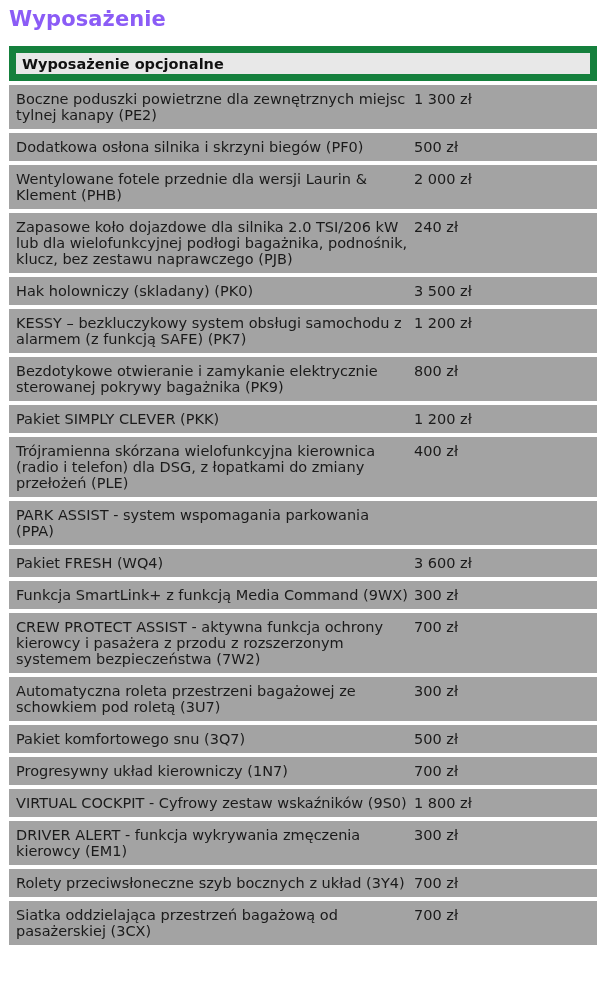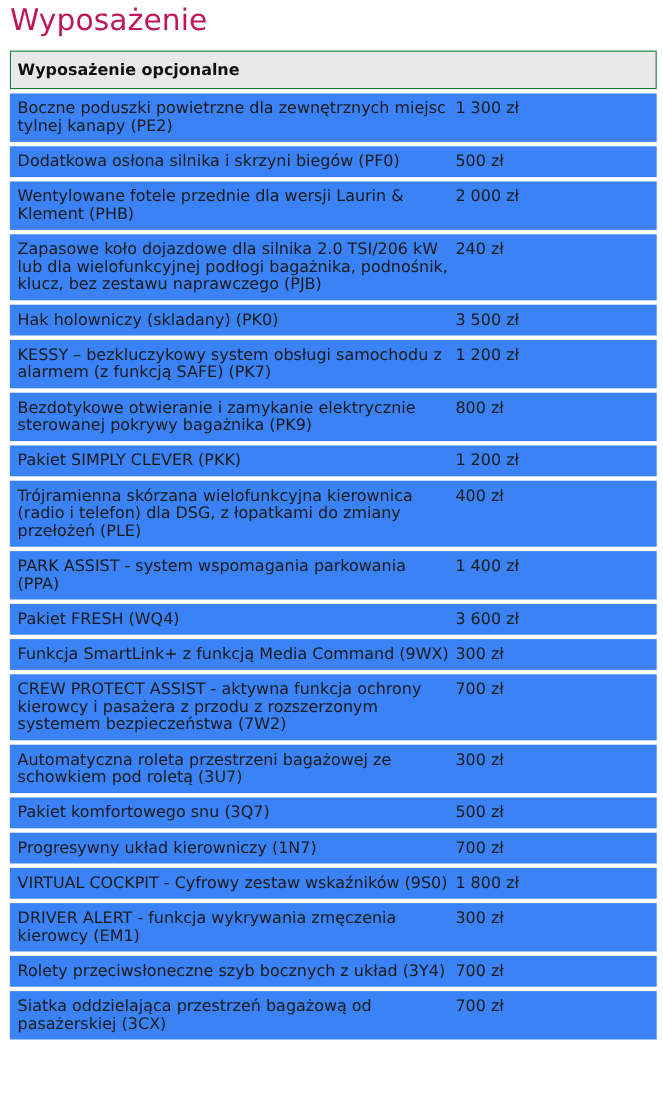--- a/index.html
+++ b/index.html
@@ -13,50 +13,50 @@
       overflow: hidden;
       position: relative;
       font-family: "DejaVu Sans", "Liberation Sans", sans-serif;
       color: #1a1a1a;
     }
     .page-title {
       position: absolute;
       left: 9px;
       top: 4px;
       margin: 0;
-      font-size: 27px;
-      font-weight: normal;
+      font-size: 21px;
+      font-weight: bold;
       line-height: 30px;
-      color: #be185d;
+      color: #8b5cf6;
       letter-spacing: 0.1px;
     }
     .section {
       position: absolute;
       left: 9px;
       top: 46px;
       width: 588px;
     }
     .section-header {
       box-sizing: border-box;
       height: 35px;
       background: #e8e8e8;
-      border: 1px solid #15803d;
+      border: 7px solid #15803d;
       padding: 0 0 0 6px;
       display: flex;
       align-items: center;
       font-size: 14.5px;
       font-weight: bold;
       color: #111;
     }
     .rows {
       margin-top: 4px;
     }
     .row {
       display: flex;
-      background: #3b82f6;
+      background: #a3a3a3;
       margin-bottom: 4px;
       padding: 6px 0 6px 0;
       box-sizing: border-box;
     }
     .row-label {
       width: 405px;
       padding-left: 7px;
       padding-right: 6px;
       box-sizing: border-box;
       font-size: 14.5px;
@@ -110,21 +110,20 @@
     <div class="row">
         <div class="row-label">Pakiet SIMPLY CLEVER (PKK)</div>
         <div class="row-price">1 200 zł</div>
       </div>
     <div class="row">
         <div class="row-label">Trójramienna skórzana wielofunkcyjna kierownica (radio i telefon) dla DSG, z łopatkami do zmiany przełożeń (PLE)</div>
         <div class="row-price">400 zł</div>
       </div>
     <div class="row">
         <div class="row-label">PARK ASSIST - system wspomagania parkowania (PPA)</div>
-        <div class="row-price">1 400 zł</div>
       </div>
     <div class="row">
         <div class="row-label">Pakiet FRESH (WQ4)</div>
         <div class="row-price">3 600 zł</div>
       </div>
     <div class="row">
         <div class="row-label">Funkcja SmartLink+ z funkcją Media Command (9WX)</div>
         <div class="row-price">300 zł</div>
       </div>
     <div class="row">

